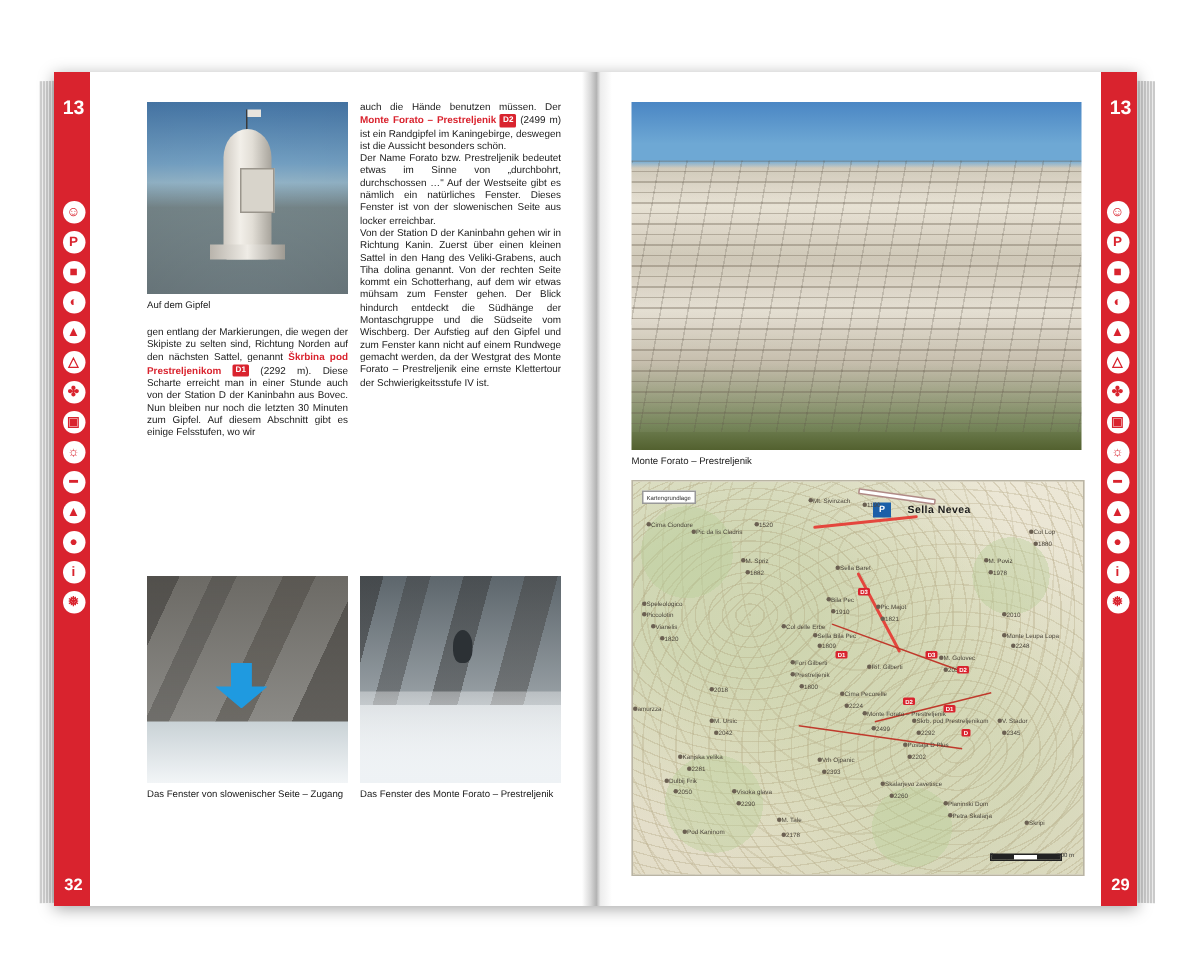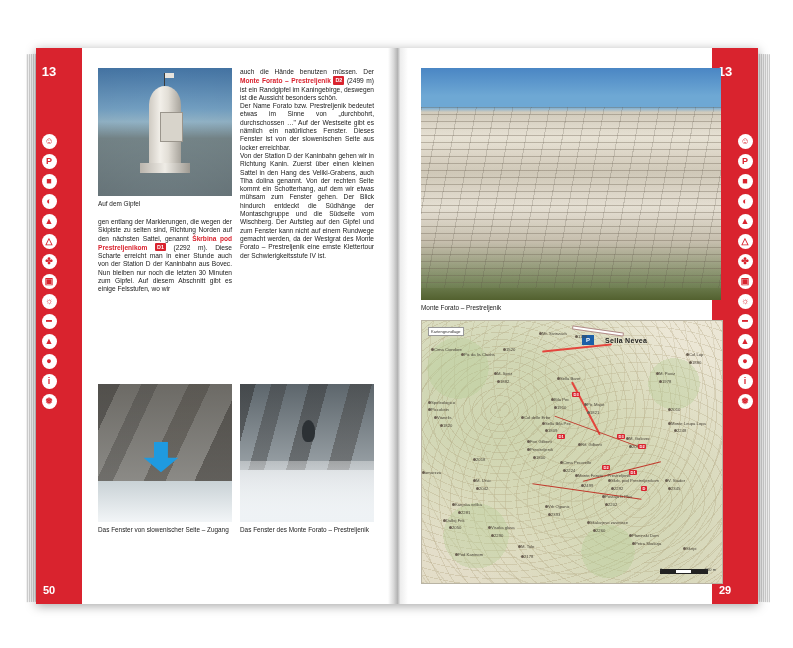--- a/index.html
+++ b/index.html
@@ -34,21 +34,21 @@
     background:repeating-linear-gradient(to right,#f2f2f2 0px,#f2f2f2 1px,#cfcfcf 1px,#cfcfcf 2px);
     transform:skewY(-1.2deg);
   }
   .edge-right{
     position:absolute;left:756px;top:54px;width:14px;height:548px;
     background:repeating-linear-gradient(to right,#ededed 0px,#ededed 1px,#cbcbcb 1px,#cbcbcb 2px);
     transform:skewY(1.2deg);
   }
   
   .redbar{
-    position:absolute;top:0;width:46px;height:556px;background:#d9232e;
+    position:absolute;top:0;width:24px;height:556px;background:#d9232e;
   }
   .redbar.l{left:0;}
   .redbar.r{right:0;}
   .chapnum{
     position:absolute;top:16px;color:#ffffff;font-size:13px;font-weight:bold;
     width:26px;text-align:center;
   }
   .pagenum{
     position:absolute;bottom:8px;color:#ffffff;font-size:11px;font-weight:bold;
     width:26px;text-align:center;
@@ -234,21 +234,21 @@
           <div class="ic">△</div>
           <div class="ic">✤</div>
           <div class="ic">▣</div>
           <div class="ic">☼</div>
           <div class="ic">━</div>
           <div class="ic">▲</div>
           <div class="ic">●</div>
           <div class="ic">i</div>
           <div class="ic">❅</div>
         </div>
-        <div class="pagenum">50</div>
+        <div class="pagenum">32</div>
       </div>
 
       <div class="photo ph-summit" style="left:62px;top:20px;width:134px;height:128px;">
         <div class="flagpole"></div>
           <div class="flag"></div>
         <div class="monument"></div>
         <div class="mplate"></div>
       </div>
       <div class="cap" style="left:62px;top:152px;width:134px;">Auf dem Gipfel</div>
 

